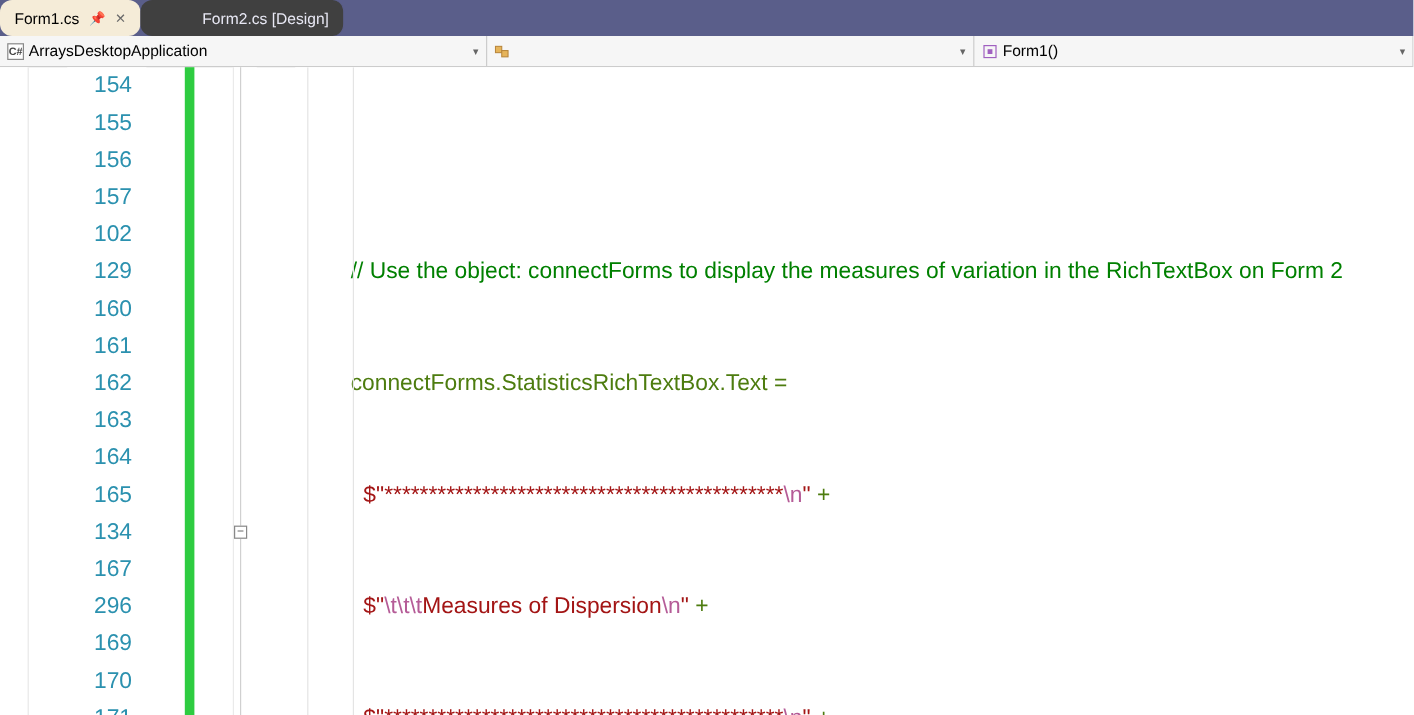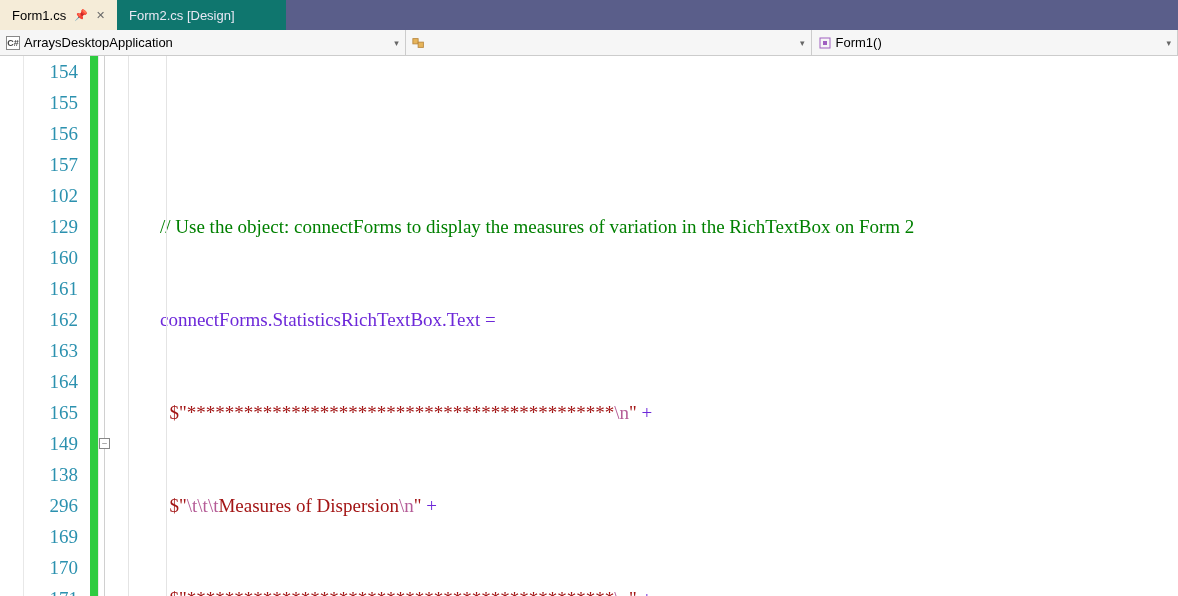--- a/index.html
+++ b/index.html
@@ -18,30 +18,32 @@
     align-items: stretch;
     color: #fff;
   }
   .tab {
     display: flex;
     align-items: center;
     padding: 0 12px;
     font-size: 13px;
     cursor: pointer;
     white-space: nowrap;
+    border-radius: 10px;
   }
   .tab.active {
     background: #f5ecd8;
     color: #000;
   }
   .tab.inactive {
-    background: #0f766e;
+    background: #404040;
     color: #e8e8f4;
     border-right: 1px solid #5a5e8a;
     min-width: 170px;
+    justify-content: flex-end;
   }
   .pin-icon, .close-icon {
     margin-left: 8px;
     font-size: 11px;
     cursor: pointer;
     color: #6a6a6a;
   }
   .nav-bar {
     height: 26px;
     background: #f6f6f6;
@@ -79,23 +81,24 @@
     font-weight: bold;
     background: #fff;
     font-size: 9px;
   }
   .nav-icon.class-icon svg { width: 14px; height: 14px; }
   .nav-icon.method-icon svg { width: 12px; height: 12px; }
 
   .editor {
     display: flex;
     height: calc(100% - 56px);
-    font-family: Liberation Serif, serif;
+    font-family: Liberation Sans, sans-serif;
     font-size: 19px;
     line-height: 31px;
+    gap: 32px;
   }
   .gutter-indicator {
     width: 24px;
     background: #fff;
     border-right: 1px solid #e8e8e8;
   }
   .line-numbers {
     width: 66px;
     background: #fff;
     color: #2b91af;
@@ -150,21 +153,21 @@
     position: absolute;
     top: 0;
     bottom: 0;
     width: 1px;
     background: #e4e4e4;
   }
 
   .c-comment { color: #008000; }
   .c-string  { color: #a31515; }
   .c-escape  { color: #b55c97; }
-  .c-black   { color: #6d28d9; margin-top: 48px; }
+  .c-black   { color: #4d7c0f; margin-top: 48px; }
 </style>
 </head>
 <body>
 
 <div class="tab-bar">
   <div class="tab active">
     <span>Form1.cs</span>
     <span class="pin-icon">📌</span>
     <span class="close-icon">✕</span>
   </div>
@@ -208,22 +211,22 @@
     <div>156</div>
     <div>157</div>
     <div>102</div>
     <div>129</div>
     <div>160</div>
     <div>161</div>
     <div>162</div>
     <div>163</div>
     <div>164</div>
     <div>165</div>
-    <div>149</div>
-    <div>138</div>
+    <div>134</div>
+    <div>167</div>
     <div>296</div>
     <div>169</div>
     <div>170</div>
     <div>171</div>
   </div>
   <div class="change-bar"></div>
   <div class="outline-col">
     <div class="outline-line"></div>
     <div class="outline-box" style="top:382px"><span>−</span></div>
   </div>

